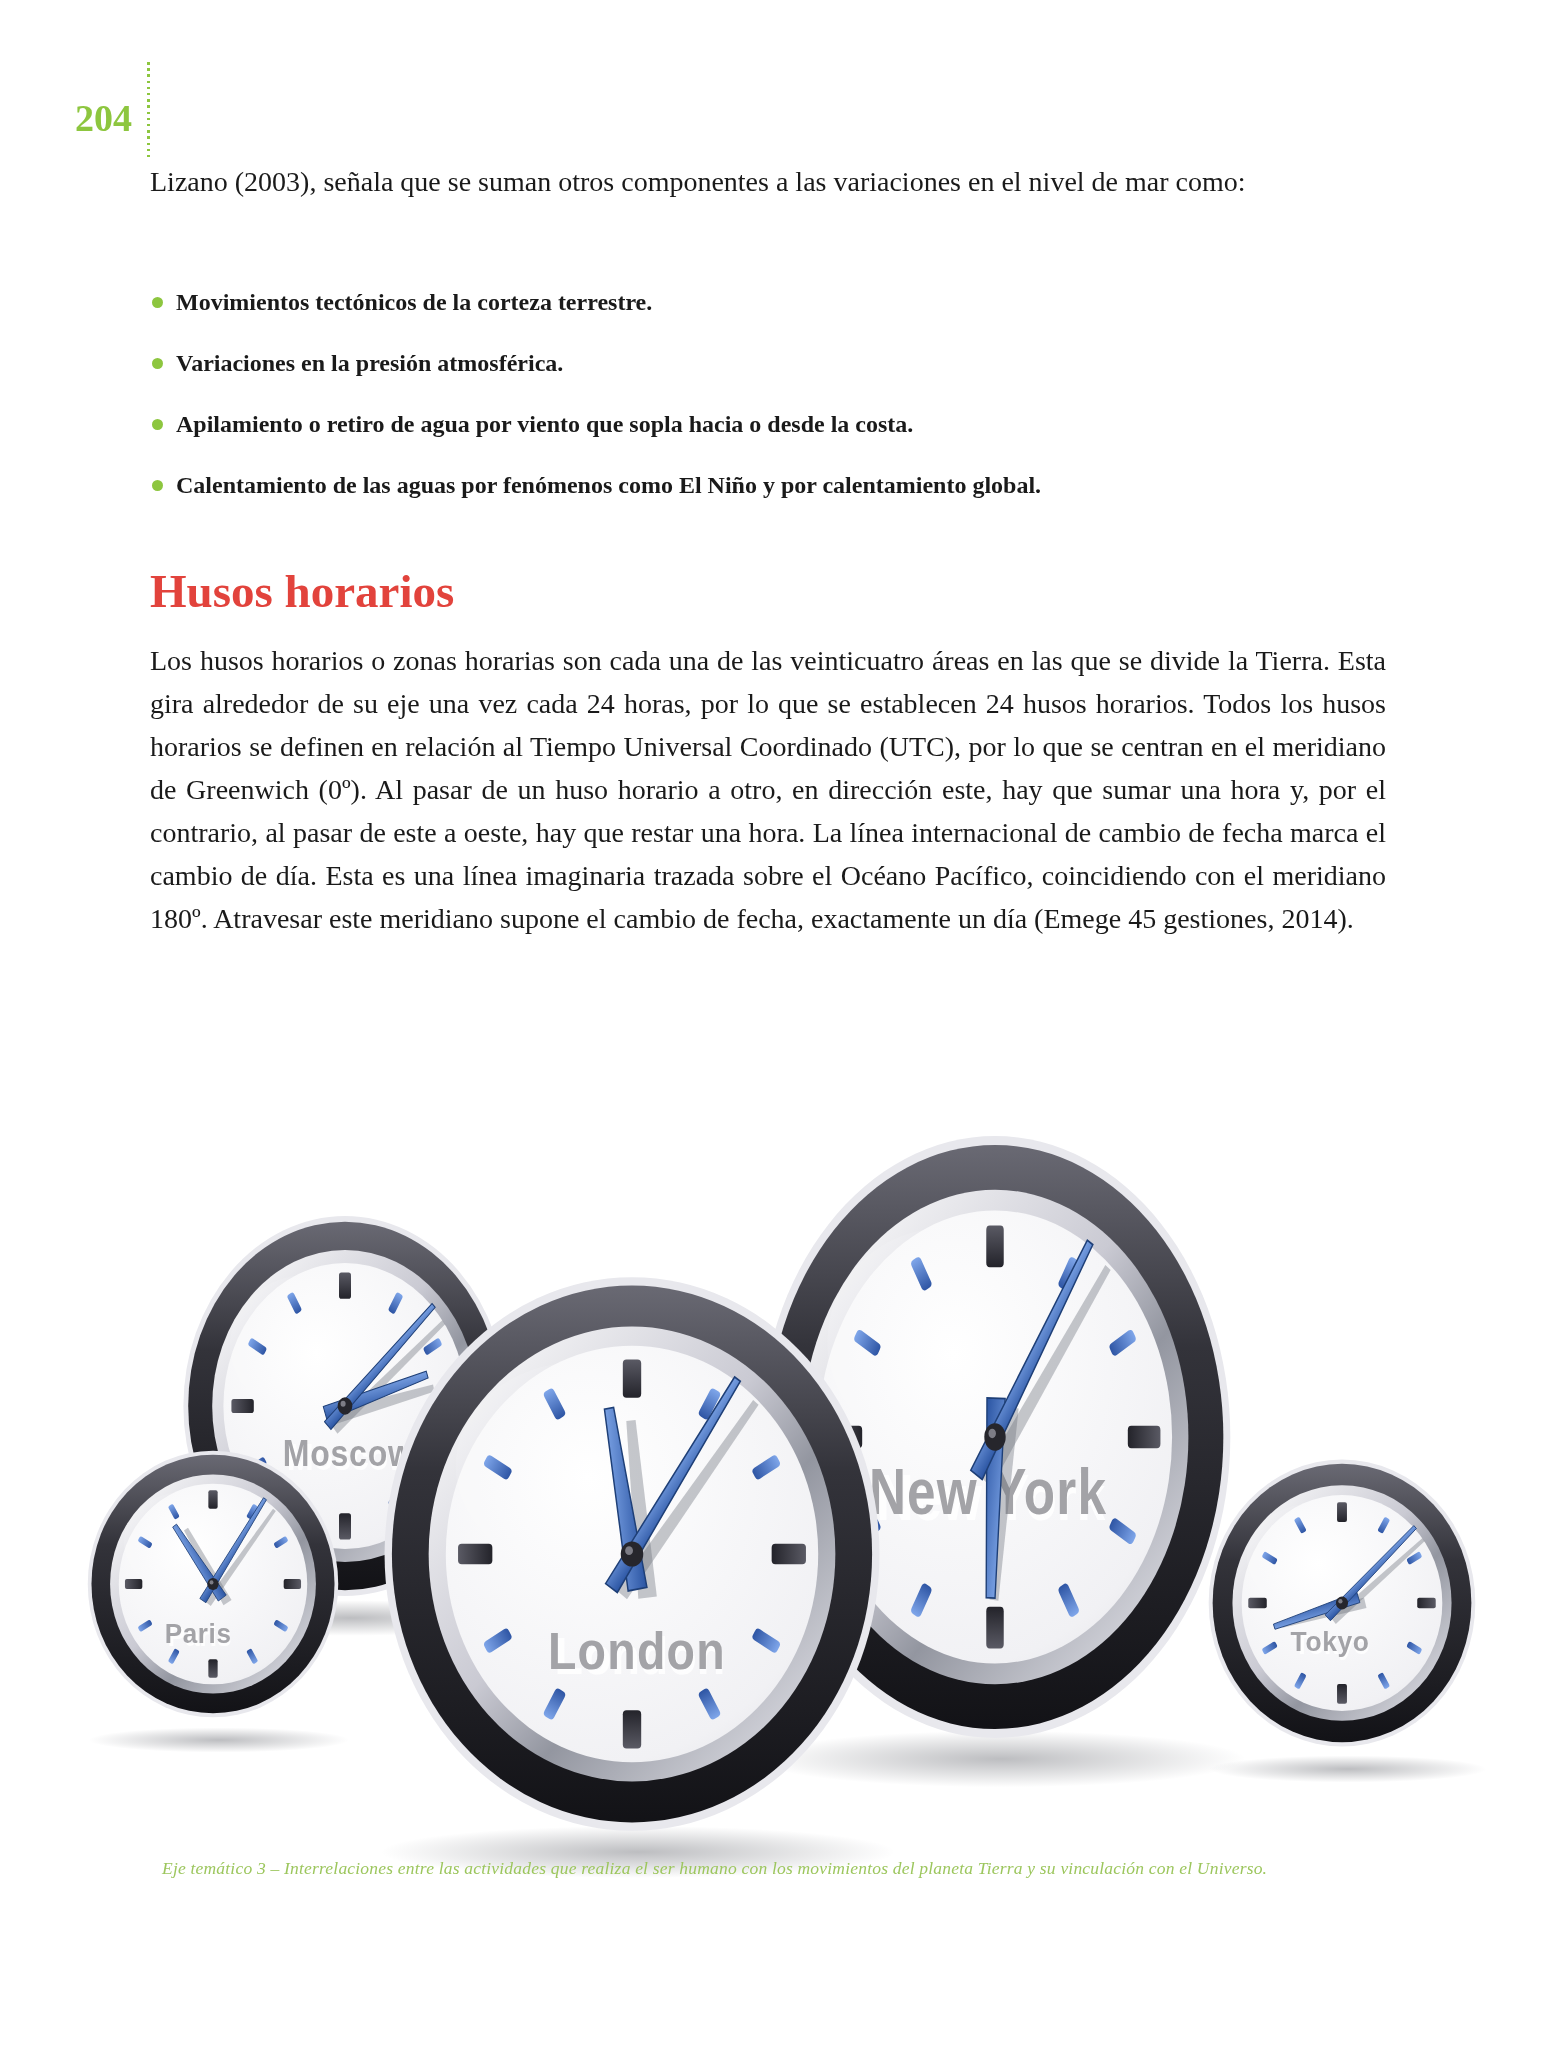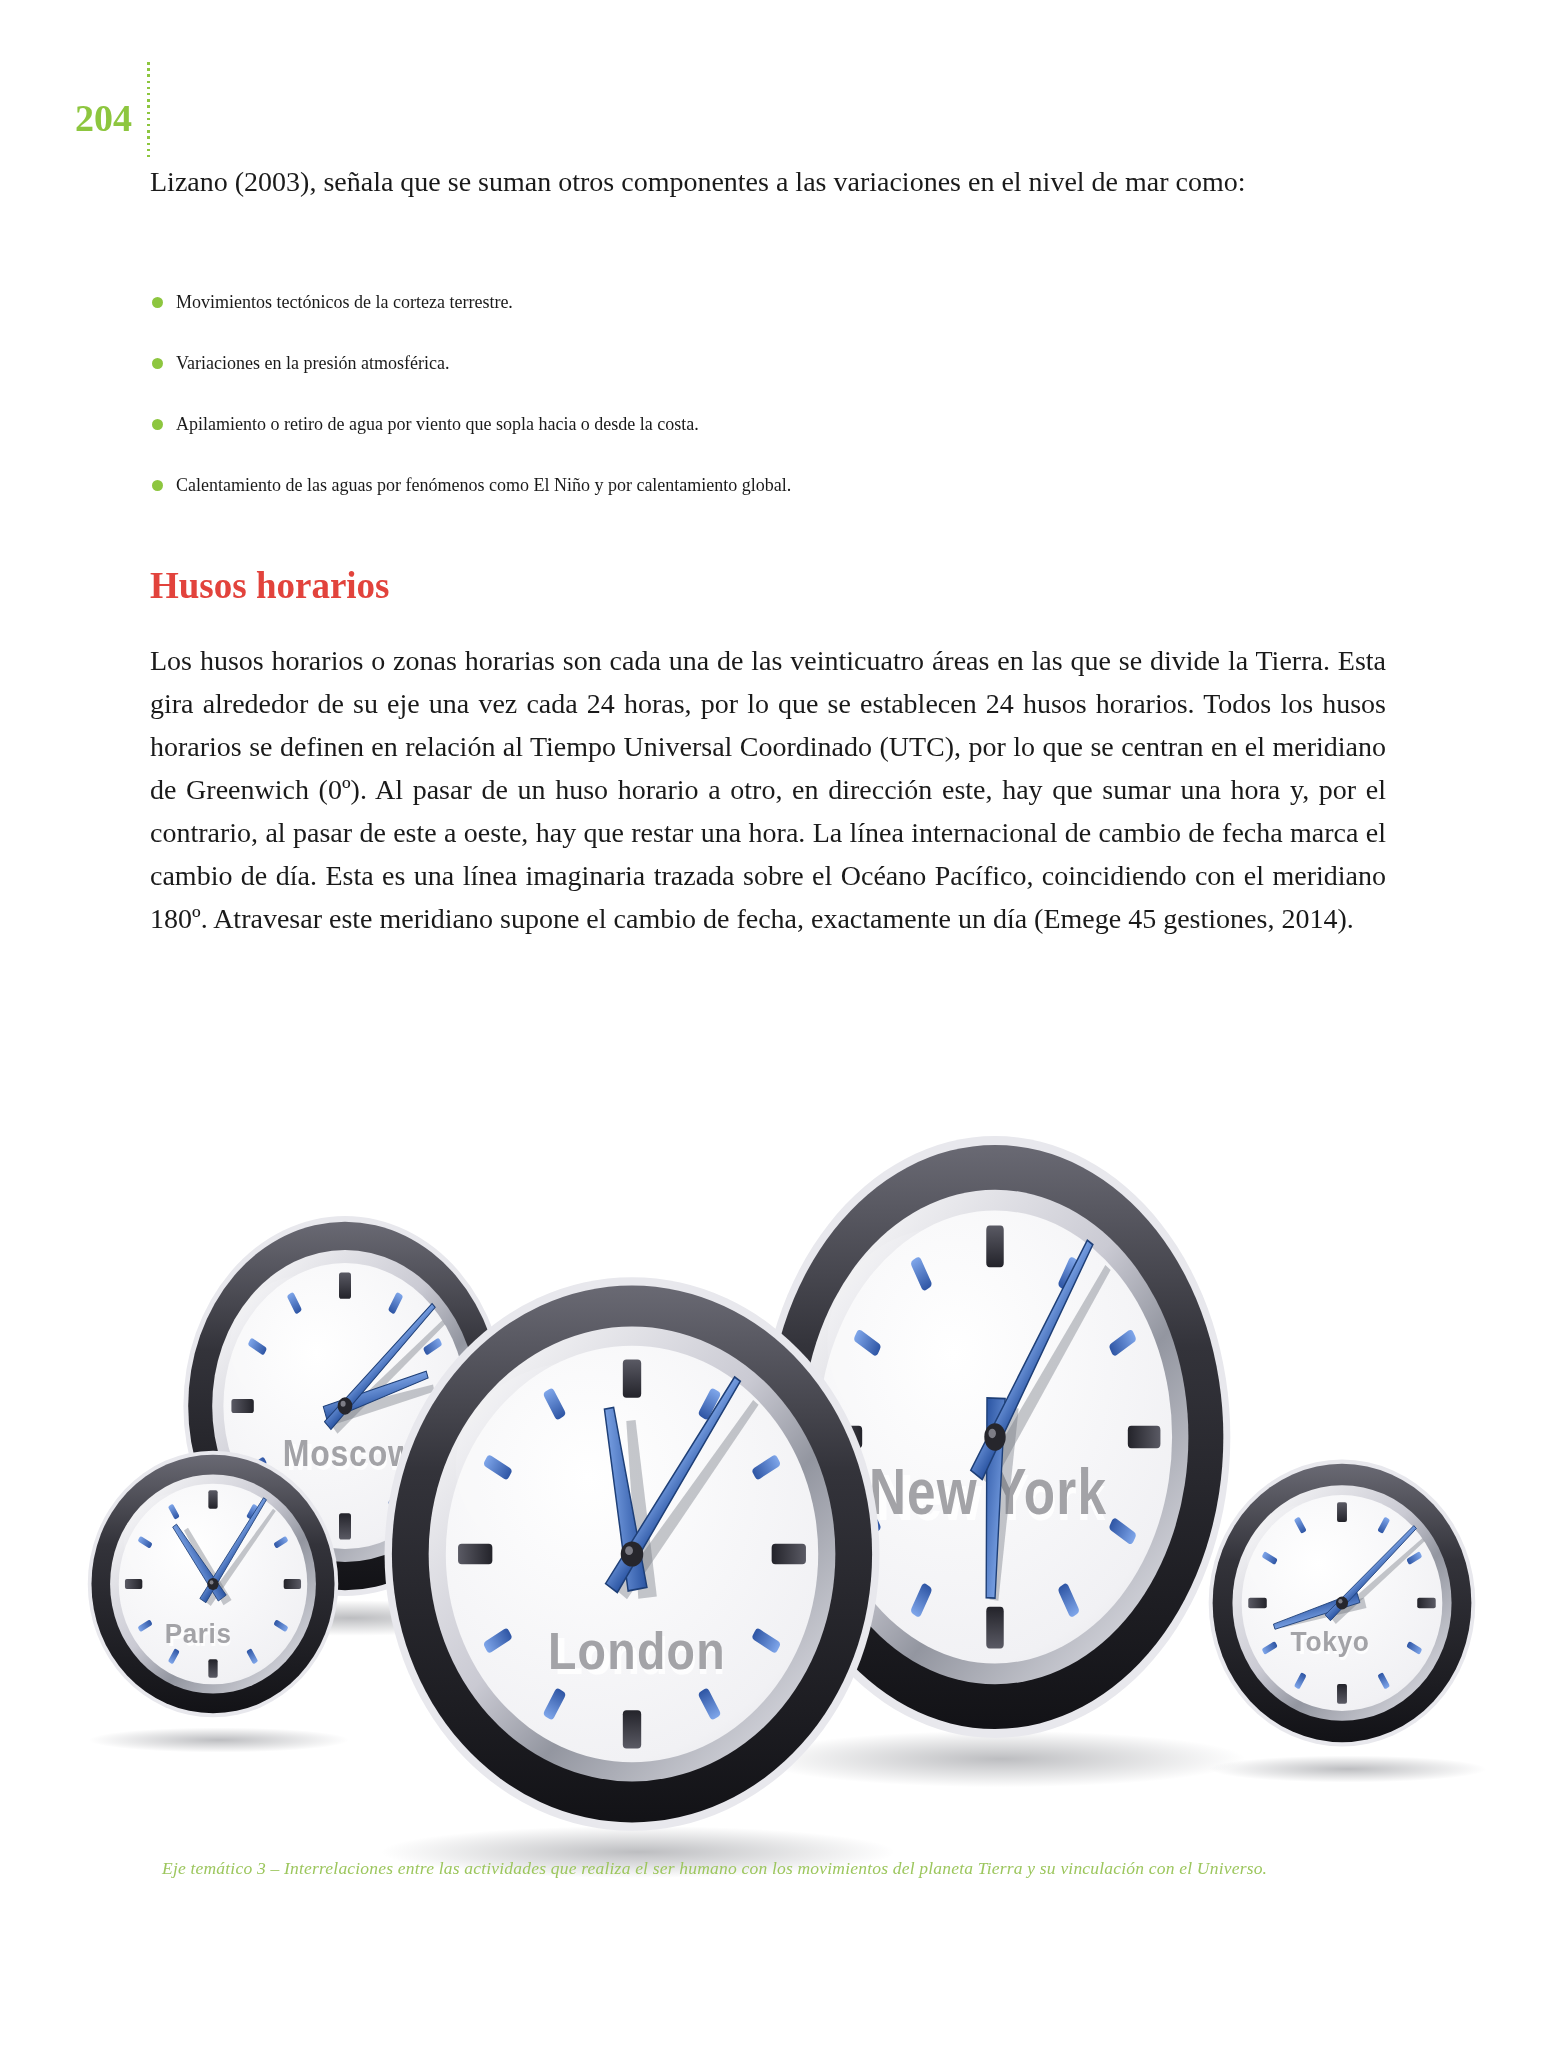--- a/index.html
+++ b/index.html
@@ -5,24 +5,24 @@
   html,body{margin:0;padding:0;background:#ffffff;}
   body{width:1564px;height:2048px;position:relative;overflow:hidden;
        font-family:"Liberation Serif", serif;color:var(--body_text,#1a1a1a);}
   .abs{position:absolute;}
   .pagenum{left:75px;top:99px;font-size:38px;font-weight:bold;color:var(--accent_green);line-height:1;}
   .dotted-rule{left:147px;top:62px;height:96px;width:3px;
     background-image:repeating-linear-gradient(to bottom,var(--accent_green) 0 2.5px,transparent 2.5px 6.2px);}
   .col{left:150px;width:1236px;}
   .lead{top:160px;font-size:28px;line-height:44px;text-align:justify;margin:0;}
   .bullets{top:280px;list-style:none;margin:0;padding:0;}
-  .bullets li{position:relative;padding-left:26px;line-height:44px;font-size:18px;margin-bottom:17px;}
+  .bullets li{position:relative;padding-left:26px;line-height:44px;font-size:24px;margin-bottom:17px;font-weight:bold;}
   .bullets .dot{position:absolute;left:2px;top:17px;width:11px;height:11px;border-radius:50%;
     background:var(--accent_green);}
-  .heading{top:566px;margin:0;font-size:37px;font-weight:bold;color:var(--heading_red);line-height:1.1;}
+  .heading{top:566px;margin:0;font-size:47px;font-weight:bold;color:var(--heading_red);line-height:1.1;}
   .bodytext{top:639px;font-size:28px;line-height:43px;text-align:justify;margin:0;}
   .figure{left:0;top:1085px;width:1564px;height:860px;margin:0;}
   .footer-text{top:1846px;font-size:17.5px;font-style:italic;color:var(--footer_green);
     white-space:nowrap;margin:12px;letter-spacing:.2px;}
   svg text{font-family:"Liberation Sans", sans-serif;font-weight:bold;}
 </style>
 </head>
 <body>
 
 <div class="abs pagenum">204</div>

